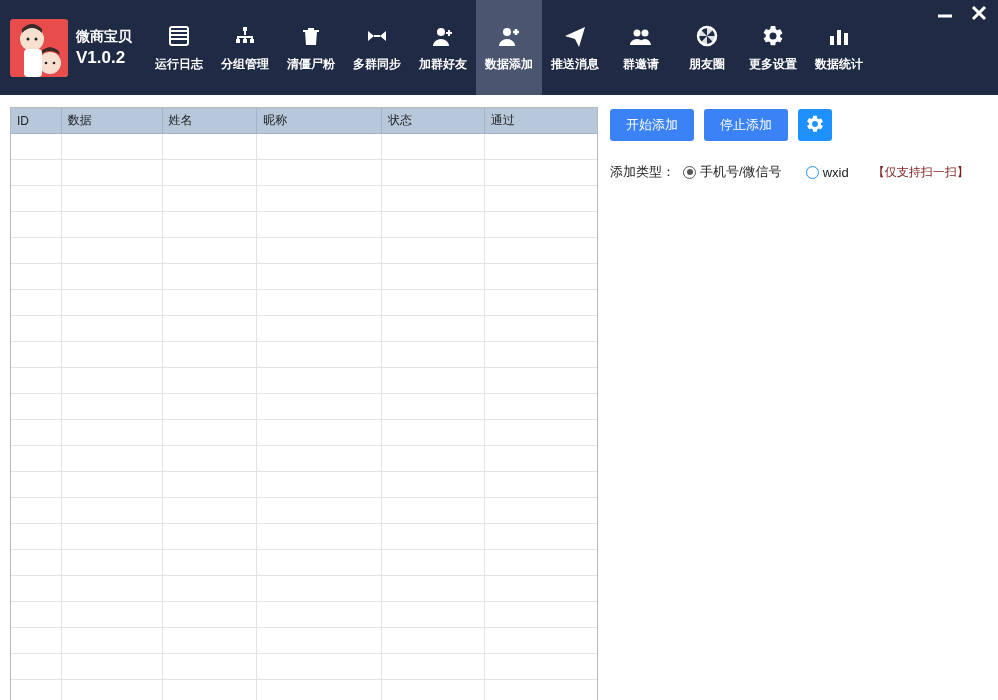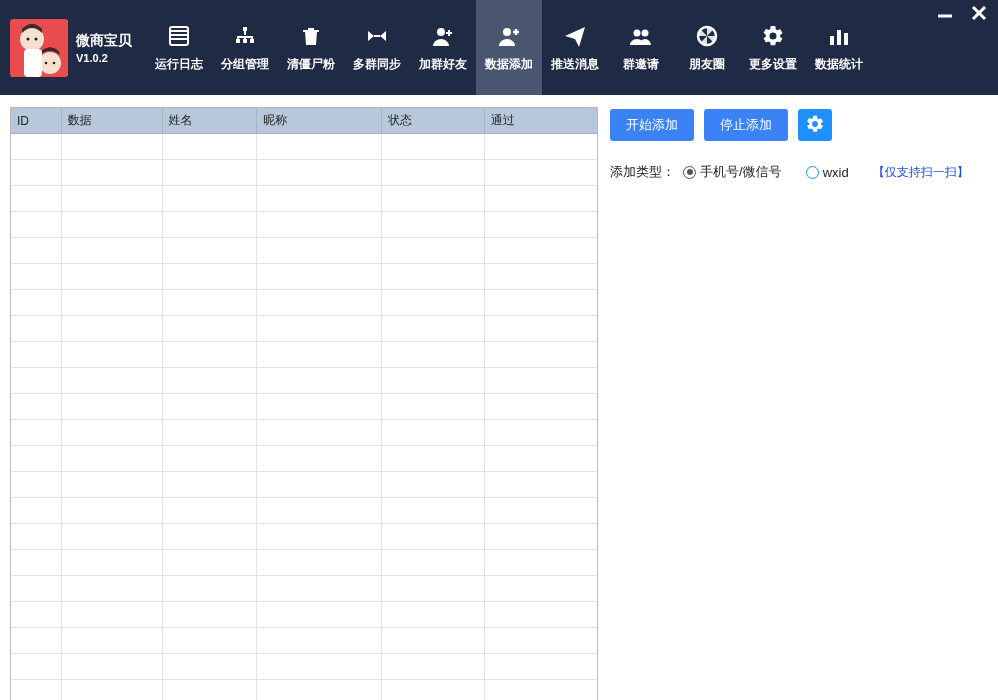--- a/index.html
+++ b/index.html
@@ -34,21 +34,21 @@
 }
 .avatar svg { width: 100%; height: 100%; }
 .appinfo {
   display: flex;
   flex-direction: column;
   justify-content: center;
   margin-right: 14px;
   flex-shrink: 0;
 }
 .appname { font-size: 14px; font-weight: bold; }
-.appver { font-size: 11px; font-weight: bold; margin-top: 2px; }
+.appver { font-size: 17px; font-weight: bold; margin-top: 2px; }
 .toolbar {
   display: flex;
   align-items: stretch;
   height: 100%;
 }
 .toolbtn {
   width: 66px;
   height: 100%;
   display: flex;
   flex-direction: column;
@@ -180,21 +180,21 @@
 }
 .radio.unchecked .radio-circle { border-color: #1e90ff; }
 .radio.checked .radio-circle::after {
   content: "";
   width: 6px;
   height: 6px;
   background: #555;
   border-radius: 50%;
 }
 .radio.checked .radio-circle { border-color: #555; }
-.hint { color: #1d4ed8; font-size: 12px; }
+.hint { color: #7f1d1d; font-size: 12px; }
 </style>
 </head>
 <body>
 
 <div class="titlebar">
   <div class="avatar">
     <svg viewBox="0 0 58 58">
       <rect width="58" height="58" fill="#e84c4c"></rect>
       <circle cx="22" cy="20" r="12" fill="#f8e0d0"></circle>
       <path d="M12 14 Q22 4 32 14 L32 10 Q22 0 12 10 Z" fill="#3a2a2a"></path>

